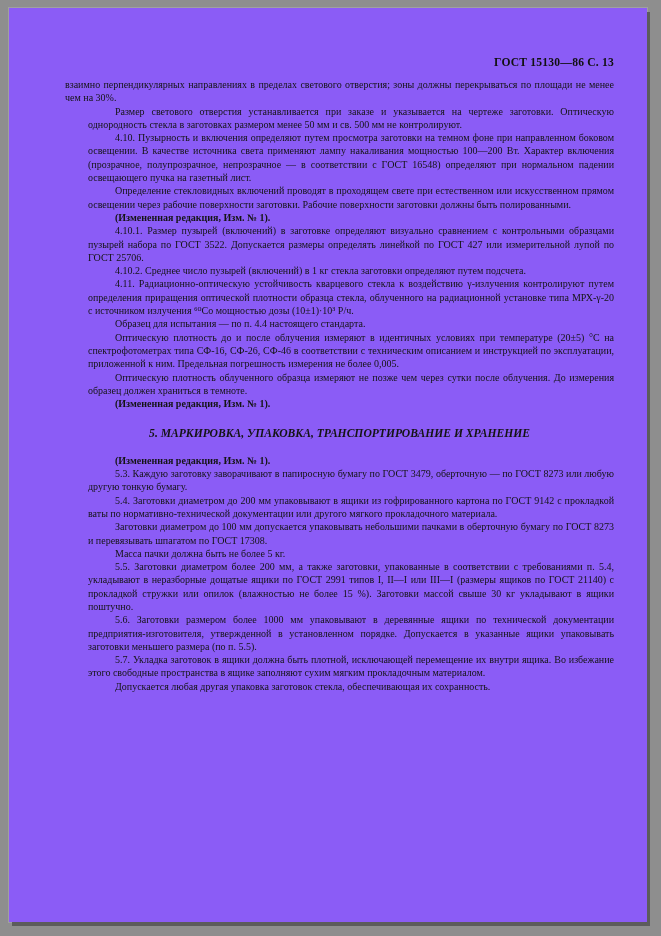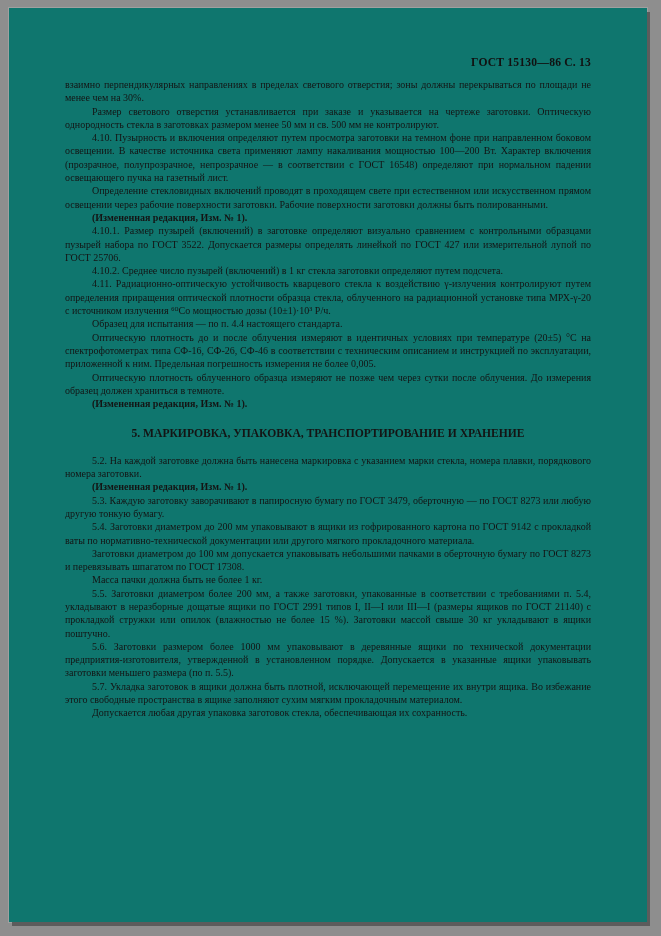--- a/index.html
+++ b/index.html
@@ -13,23 +13,23 @@
     overflow: hidden;
     position: relative;
     font-family: "Liberation Serif", "DejaVu Serif", serif;
   }
   .page {
     position: absolute;
     left: 9px;
     top: 8px;
     width: 638px;
     height: 914px;
-    background: #0f766e;
+    background: #8b5cf6;
     box-sizing: border-box;
-    padding: 48px 56px 20px 56px;
+    padding: 48px 33px 20px 56px;
     box-shadow: 3px 4px 0 #5c5c5c, 0 0 0 1px #a0a0a0;
   }
   .doc-ref {
     text-align: right;
     font-weight: bold;
     font-size: 11.6px;
     line-height: 13px;
     color: #111;
     margin-bottom: 9px;
     letter-spacing: 0.2px;
@@ -38,33 +38,35 @@
     color: #141414;
   }
   .para {
     margin: 0;
     text-align: justify;
     font-size: 10px;
     line-height: 13.3px;
   }
   .para.body, .para.note {
     text-indent: 27px;
+    margin-left: 23px;
   }
   .para.continuation {
     text-indent: 0;
   }
   .para.note {
     font-weight: bold;
   }
   .para.heading {
     font-weight: bold;
     text-align: center;
     text-indent: 0;
     margin: 17px 30px 13px 30px;
     font-size: 11.6px;
+    font-style: italic;
   }
 </style>
 </head>
 <body>
 
 <div class="page">
   <div class="doc-ref">ГОСТ 15130—86 С. 13</div>
   <div class="doc-body">
       <p class="para continuation">взаимно перпендикулярных направлениях в пределах светового отверстия; зоны должны перекрываться по площади не менее чем на 30%.</p>
       <p class="para body">Размер светового отверстия устанавливается при заказе и указывается на чертеже заготовки. Оптическую однородность стекла в заготовках размером менее 50 мм и св. 500 мм не контролируют.</p>
@@ -72,24 +74,23 @@
       <p class="para body">Определение стекловидных включений проводят в проходящем свете при естественном или искусственном прямом освещении через рабочие поверхности заготовки. Рабочие поверхности заготовки должны быть полированными.</p>
       <p class="para note">(Измененная редакция, Изм. № 1).</p>
       <p class="para body">4.10.1. Размер пузырей (включений) в заготовке определяют визуально сравнением с контрольными образцами пузырей набора по ГОСТ 3522. Допускается размеры определять линейкой по ГОСТ 427 или измерительной лупой по ГОСТ 25706.</p>
       <p class="para body">4.10.2. Среднее число пузырей (включений) в 1 кг стекла заготовки определяют путем подсчета.</p>
       <p class="para body">4.11. Радиационно-оптическую устойчивость кварцевого стекла к воздействию γ-излучения контролируют путем определения приращения оптической плотности образца стекла, облученного на радиационной установке типа МРХ-γ-20 с источником излучения ⁶⁰Со мощностью дозы (10±1)·10³ Р/ч.</p>
       <p class="para body">Образец для испытания — по п. 4.4 настоящего стандарта.</p>
       <p class="para body">Оптическую плотность до и после облучения измеряют в идентичных условиях при температуре (20±5) °С на спектрофотометрах типа СФ-16, СФ-26, СФ-46 в соответствии с техническим описанием и инструкцией по эксплуатации, приложенной к ним. Предельная погрешность измерения не более 0,005.</p>
       <p class="para body">Оптическую плотность облученного образца измеряют не позже чем через сутки после облучения. До измерения образец должен храниться в темноте.</p>
       <p class="para note">(Измененная редакция, Изм. № 1).</p>
       <p class="para heading">5. МАРКИРОВКА, УПАКОВКА, ТРАНСПОРТИРОВАНИЕ И ХРАНЕНИЕ</p>
-      <p class="para body">5.2. На каждой заготовке должна быть нанесена маркировка с указанием марки стекла, номера плавки, порядкового номера заготовки.</p>
       <p class="para note">(Измененная редакция, Изм. № 1).</p>
       <p class="para body">5.3. Каждую заготовку заворачивают в папиросную бумагу по ГОСТ 3479, оберточную — по ГОСТ 8273 или любую другую тонкую бумагу.</p>
       <p class="para body">5.4. Заготовки диаметром до 200 мм упаковывают в ящики из гофрированного картона по ГОСТ 9142 с прокладкой ваты по нормативно-технической документации или другого мягкого прокладочного материала.</p>
       <p class="para body">Заготовки диаметром до 100 мм допускается упаковывать небольшими пачками в оберточную бумагу по ГОСТ 8273 и перевязывать шпагатом по ГОСТ 17308.</p>
-      <p class="para body">Масса пачки должна быть не более 1 кг.</p>
+      <p class="para body">Масса пачки должна быть не более 5 кг.</p>
       <p class="para body">5.5. Заготовки диаметром более 200 мм, а также заготовки, упакованные в соответствии с требованиями п. 5.4, укладывают в неразборные дощатые ящики по ГОСТ 2991 типов I, II—I или III—I (размеры ящиков по ГОСТ 21140) с прокладкой стружки или опилок (влажностью не более 15 %). Заготовки массой свыше 30 кг укладывают в ящики поштучно.</p>
       <p class="para body">5.6. Заготовки размером более 1000 мм упаковывают в деревянные ящики по технической документации предприятия-изготовителя, утвержденной в установленном порядке. Допускается в указанные ящики упаковывать заготовки меньшего размера (по п. 5.5).</p>
       <p class="para body">5.7. Укладка заготовок в ящики должна быть плотной, исключающей перемещение их внутри ящика. Во избежание этого свободные пространства в ящике заполняют сухим мягким прокладочным материалом.</p>
       <p class="para body">Допускается любая другая упаковка заготовок стекла, обеспечивающая их сохранность.</p>
     </div>
 </div>
 
 </body></html>

